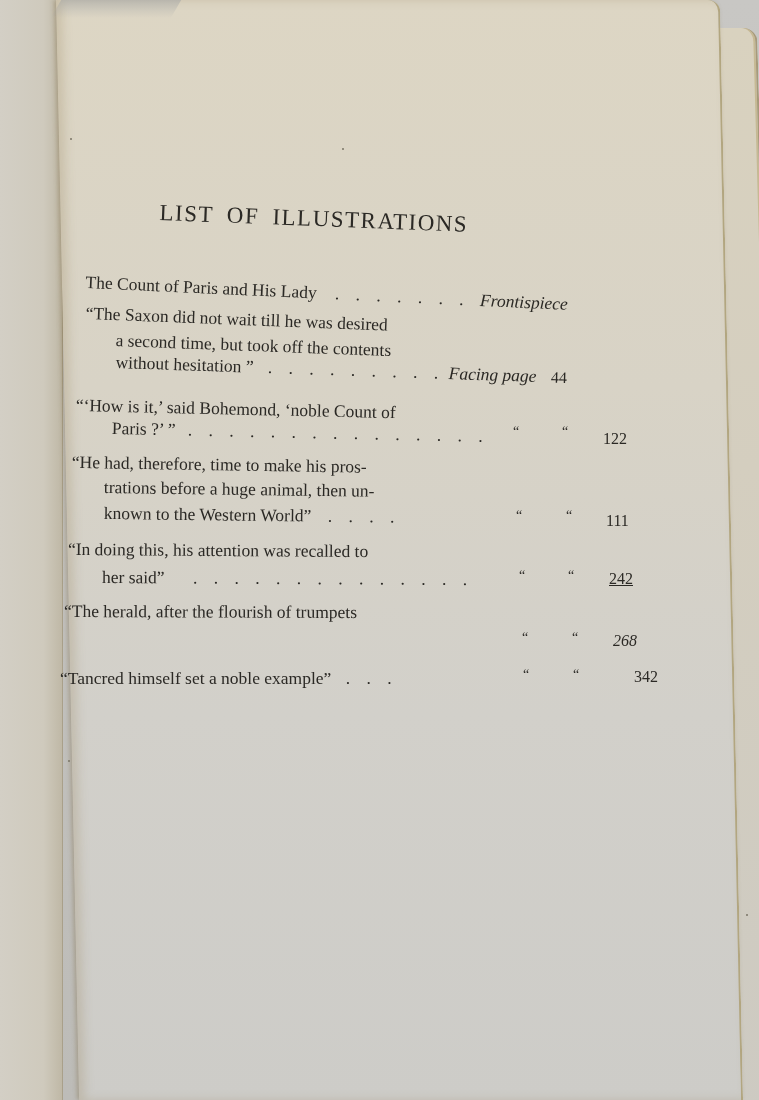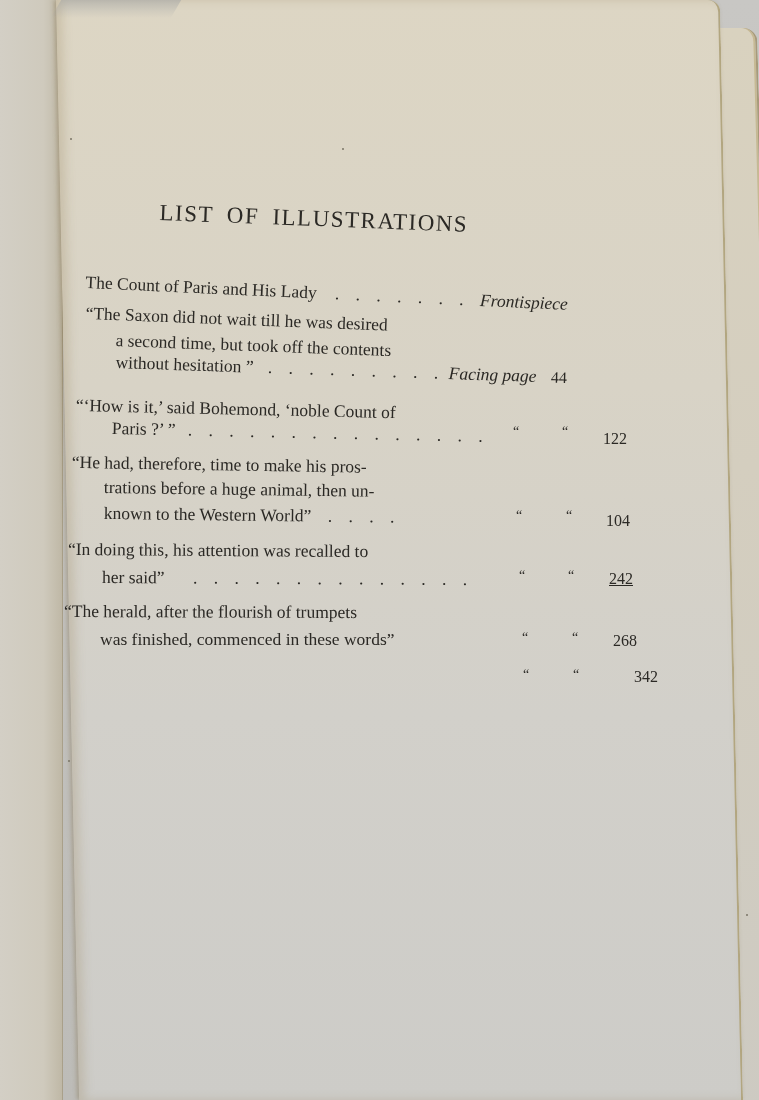--- a/index.html
+++ b/index.html
@@ -155,37 +155,40 @@
     <div class="pg" style="left:603px; top:430px;">122</div>
 
     <div class="entry-line" style="left:72px; top:452px; transform:rotate(0.9deg); transform-origin:left top;">“He had, therefore, time to make his pros-</div>
     <div class="entry-line" style="left:104px; top:477px; transform:rotate(0.8deg); transform-origin:left top;">trations before a huge animal, then un-</div>
     <div class="entry-line" style="left:104px; top:503px; transform:rotate(0.7deg); transform-origin:left top;">
       <span>known to the Western World”</span>
       <span class="dots" style="margin-left:12px;">. . . .</span>
     </div>
     <div class="ditto" style="left:516px; top:508px;">“</div>
     <div class="ditto" style="left:566px; top:508px;">“</div>
-    <div class="pg" style="left:606px; top:512px;">104</div>
+    <div class="pg" style="left:606px; top:512px;">111</div>
 
     <div class="entry-line" style="left:68px; top:539px; transform:rotate(0.4deg); transform-origin:left top;">“In doing this, his attention was recalled to</div>
     <div class="entry-line" style="left:102px; top:567px; transform:rotate(0.3deg); transform-origin:left top;">
       <span>her said”</span>
       <span class="dots" style="margin-left:24px;">. . . . . . . . . . . . . .</span>
     </div>
     <div class="ditto" style="left:519px; top:568px;">“</div>
     <div class="ditto" style="left:568px; top:568px;">“</div>
     <div class="pg" style="left:609px; top:570px;text-decoration:underline;">242</div>
 
     <div class="entry-line" style="left:64px; top:601px; transform:rotate(0.2deg); transform-origin:left top;">“The herald, after the flourish of trumpets</div>
-    <div class="entry-line" style="left:100px; top:629px;">was finished, commenced in these words”</div>
     <div class="ditto" style="left:522px; top:630px;">“</div>
     <div class="ditto" style="left:572px; top:630px;">“</div>
-    <div class="pg" style="left:613px; top:632px;">268</div>
+    <div class="pg" style="left:613px; top:632px;font-style:italic;">268</div>
 
+    <div class="entry-line" style="left:60px; top:668px;">
+      <span>“Tancred himself set a noble example”</span>
+      <span class="dots" style="margin-left:10px;">. . .</span>
+    </div>
     <div class="ditto" style="left:523px; top:667px;">“</div>
     <div class="ditto" style="left:573px; top:667px;">“</div>
     <div class="pg" style="left:634px; top:668px;">342</div>
 
     <div class="fleck" style="left:70px; top:138px;"></div>
     <div class="fleck" style="left:342px; top:148px;"></div>
     <div class="fleck" style="left:68px; top:760px;"></div>
     <div class="fleck" style="left:746px; top:914px;"></div>
   </div>
 </div>

